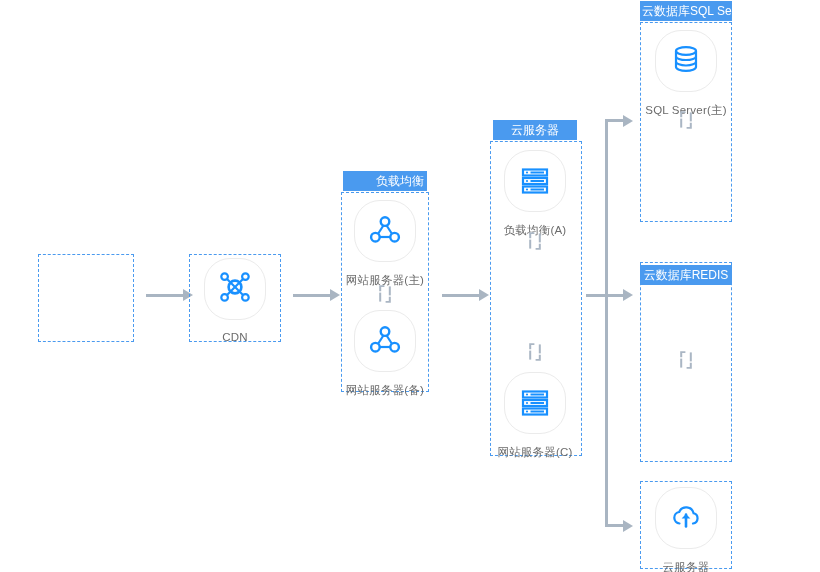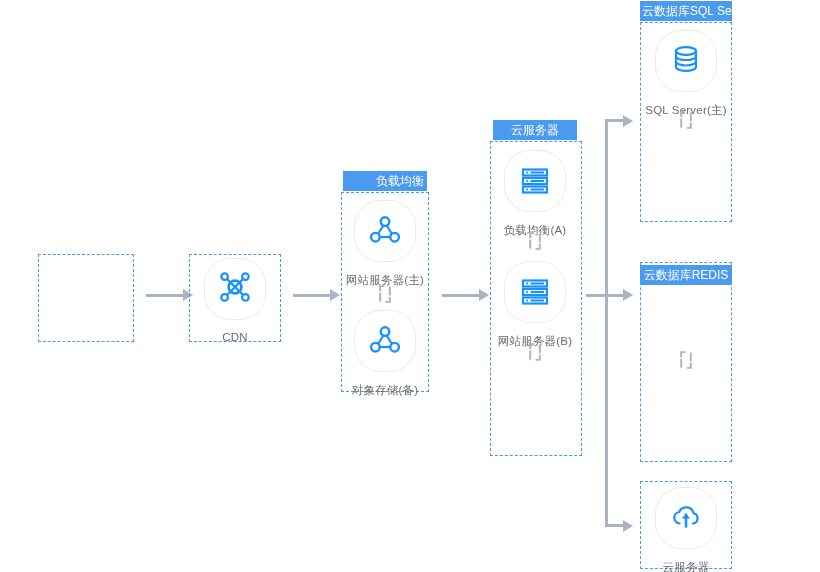--- a/index.html
+++ b/index.html
@@ -163,21 +163,21 @@
         <svg width="40" height="40" viewBox="0 0 40 40">
           <line x1="20" y1="14" x2="11" y2="28" stroke="#1890ff" stroke-width="2.2"></line>
           <line x1="20" y1="14" x2="29" y2="28" stroke="#1890ff" stroke-width="2.2"></line>
           <line x1="11" y1="28" x2="29" y2="28" stroke="#1890ff" stroke-width="2.2"></line>
           <circle cx="20" cy="12.6" r="4.3" fill="#fff" stroke="#1890ff" stroke-width="2.4"></circle>
           <circle cx="10.4" cy="28.2" r="4.3" fill="#fff" stroke="#1890ff" stroke-width="2.4"></circle>
           <circle cx="29.6" cy="28.2" r="4.3" fill="#fff" stroke="#1890ff" stroke-width="2.4"></circle>
         </svg>
       </span>
     </div>
-    <div class="node-label">对象存储(备)</div>
+    <div class="node-label">网站服务器(备)</div>
   </div>
 
   <div class="conn">
     <div class="h-line" style="left:442px; top:294px; width:40px;"></div>
     <div class="arrow-head" style="left:479px; top:289px;"></div>
   </div>
 
   <div class="group-header" style="left:493px; top:120px; width:84px;">云服务器</div>
   <div class="group" style="left:490px; top:141px; width:92px; height:315px;"></div>
 
@@ -202,48 +202,48 @@
 
   <div class="sync-icon" style="left:527px; top:231px;">
     <svg width="16" height="20" viewBox="0 0 16 20">
       <path d="M2.2 7.2 L2.2 1.2 L7.4 1.2 L7.4 3.0 L4.2 3.0 L4.2 7.2 Z" fill="#aab6c4"></path>
       <path d="M13.8 12.8 L13.8 18.8 L8.6 18.8 L8.6 17.0 L11.8 17.0 L11.8 12.8 Z" fill="#aab6c4"></path>
       <rect x="2.2" y="8.6" width="2.0" height="9.0" fill="#aab6c4"></rect>
       <rect x="11.8" y="2.4" width="2.0" height="9.0" fill="#aab6c4"></rect>
     </svg>
   </div>
 
-  <div class="node" style="left:490px; top:261px;">
+
+  <div class="sync-icon" style="left:527px; top:342px;">
+    <svg width="16" height="20" viewBox="0 0 16 20">
+      <path d="M2.2 7.2 L2.2 1.2 L7.4 1.2 L7.4 3.0 L4.2 3.0 L4.2 7.2 Z" fill="#aab6c4"></path>
+      <path d="M13.8 12.8 L13.8 18.8 L8.6 18.8 L8.6 17.0 L11.8 17.0 L11.8 12.8 Z" fill="#aab6c4"></path>
+      <rect x="2.2" y="8.6" width="2.0" height="9.0" fill="#aab6c4"></rect>
+      <rect x="11.8" y="2.4" width="2.0" height="9.0" fill="#aab6c4"></rect>
+    </svg>
+  </div>
+
+  <div class="node" style="left:490px; top:372px;">
     <div class="tile">
       <span>
         <svg width="40" height="40" viewBox="0 0 40 40">
           <rect x="8" y="10.5" width="24" height="6" fill="none" stroke="#1890ff" stroke-width="2.2"></rect>
           <rect x="8" y="19" width="24" height="6" fill="none" stroke="#1890ff" stroke-width="2.2"></rect>
           <rect x="8" y="27.5" width="24" height="6" fill="none" stroke="#1890ff" stroke-width="2.2"></rect>
           <circle cx="12" cy="13.5" r="1.1" fill="#1890ff"></circle>
           <circle cx="12" cy="22" r="1.1" fill="#1890ff"></circle>
           <circle cx="12" cy="30.5" r="1.1" fill="#1890ff"></circle>
           <line x1="15.5" y1="13.5" x2="29" y2="13.5" stroke="#1890ff" stroke-width="2"></line>
           <line x1="15.5" y1="22" x2="29" y2="22" stroke="#1890ff" stroke-width="2"></line>
           <line x1="15.5" y1="30.5" x2="29" y2="30.5" stroke="#1890ff" stroke-width="2"></line>
         </svg>
       </span>
     </div>
-    <div class="node-label">网站服务器(B)</div>
-  </div>
-
-  <div class="sync-icon" style="left:527px; top:342px;">
-    <svg width="16" height="20" viewBox="0 0 16 20">
-      <path d="M2.2 7.2 L2.2 1.2 L7.4 1.2 L7.4 3.0 L4.2 3.0 L4.2 7.2 Z" fill="#aab6c4"></path>
-      <path d="M13.8 12.8 L13.8 18.8 L8.6 18.8 L8.6 17.0 L11.8 17.0 L11.8 12.8 Z" fill="#aab6c4"></path>
-      <rect x="2.2" y="8.6" width="2.0" height="9.0" fill="#aab6c4"></rect>
-      <rect x="11.8" y="2.4" width="2.0" height="9.0" fill="#aab6c4"></rect>
-    </svg>
-  </div>
-
+    <div class="node-label">网站服务器(C)</div>
+  </div>
 
   <div class="conn">
 
     <div class="h-line" style="left:586px; top:294px; width:24px;"></div>
 
     <div class="v-line" style="left:605px; top:119px; height:408px;"></div>
   </div>
 
   <div class="conn">
     <div class="h-line" style="left:605px; top:119px; width:22px;"></div>

